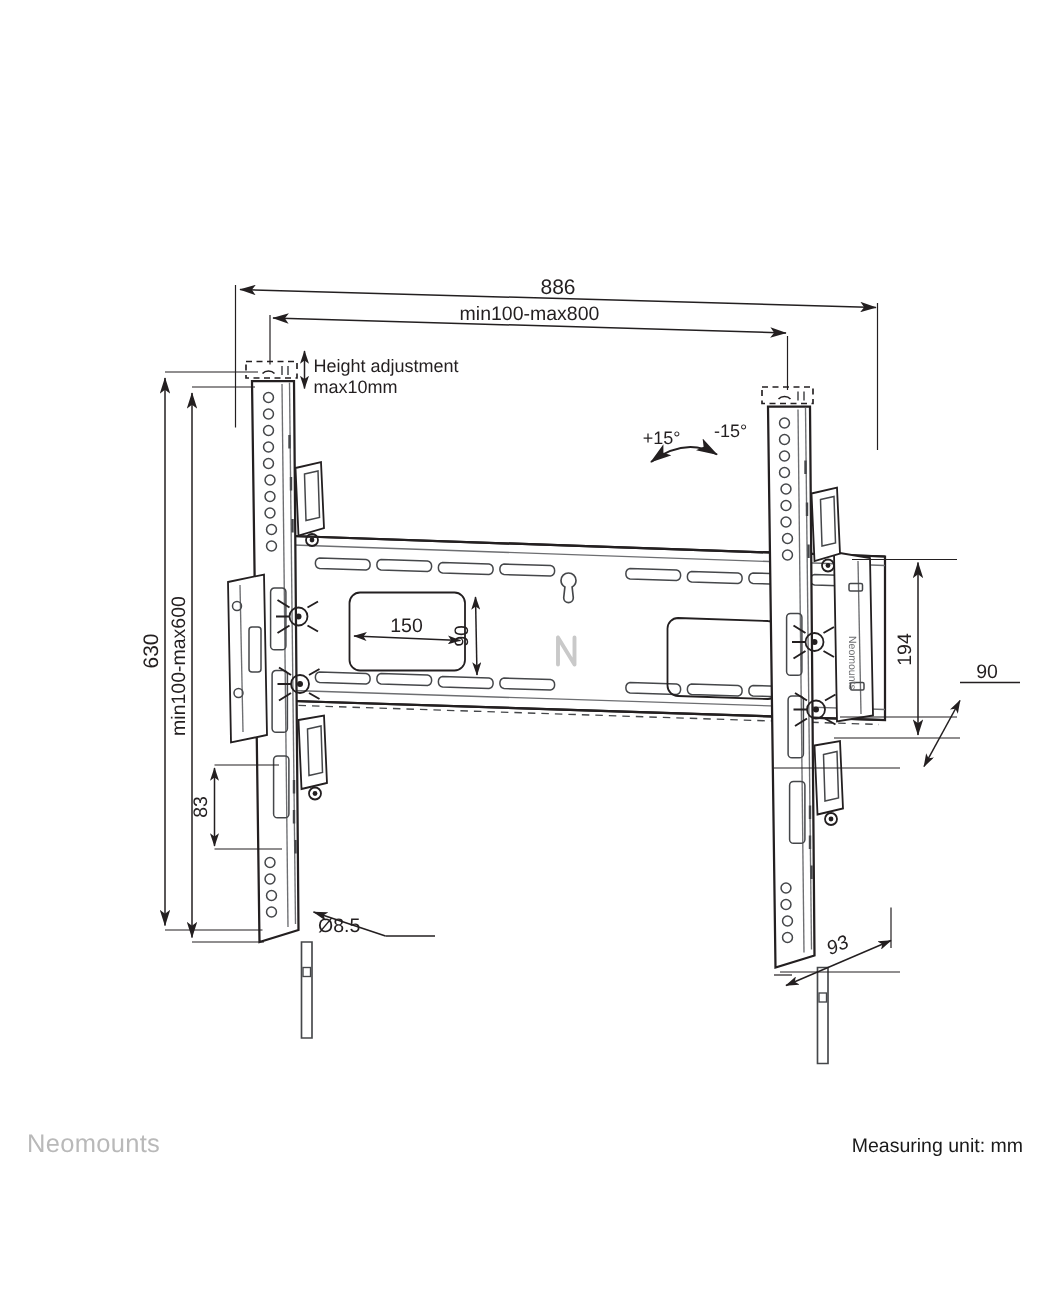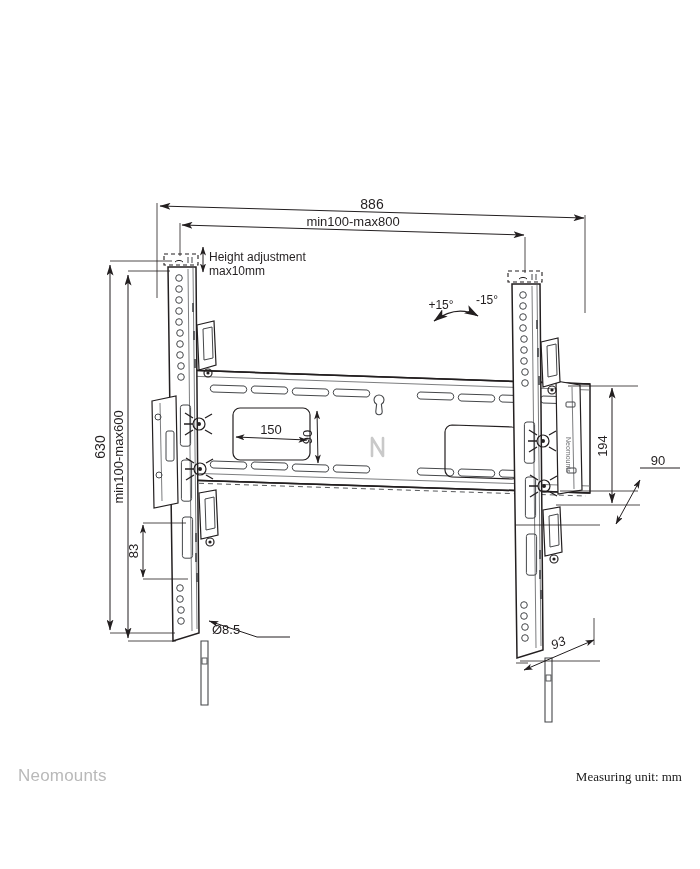--- a/index.html
+++ b/index.html
@@ -10,21 +10,21 @@
   body {
     width: 700px;
     height: 869px;
     position: relative;
     font-family: "Liberation Sans", sans-serif;
     overflow: hidden;
   }
   #stage {
     position: absolute;
     left: 0;
-    top: 13px;
+    top: 0;
     width: 700px;
     height: 767px;
     text-align: center;
   }
   svg.drawing {
     position: absolute;
     left: 0;
     top: 0;
     width: 700px;
     height: 869px;
@@ -37,21 +37,21 @@
     color: #b9b9b9;
     letter-spacing: 0.2px;
     font-family: "Liberation Sans", sans-serif;
   }
   .footer-right {
     position: absolute;
     right: 18px;
     top: 756px;
     font-size: 13px;
     color: #1a1a1a;
-    font-family: Liberation Serif, serif;
+    font-family: Liberation Sans, sans-serif;
   }
 </style>
 </head>
 <body>
 
 <div id="stage">
 
   <svg class="drawing" viewBox="0 0 700 869">
     <defs>
       <marker id="arrEnd" markerWidth="11" markerHeight="7" refX="10.5" refY="3.5" orient="auto">

